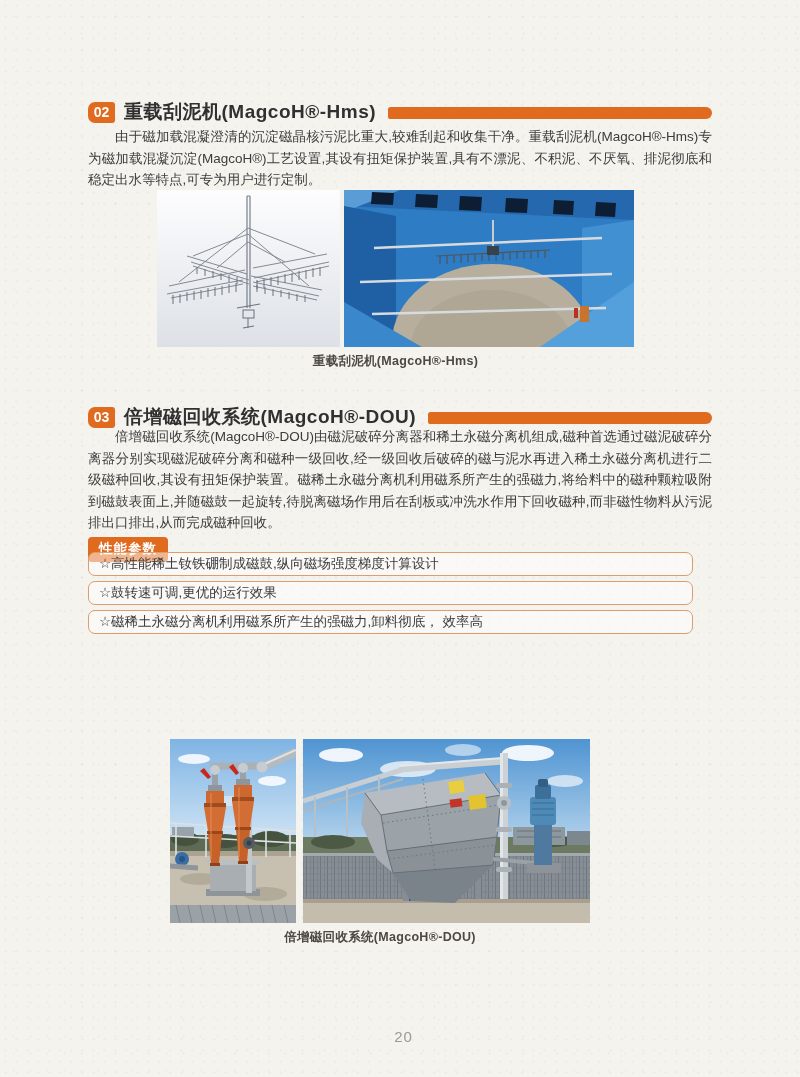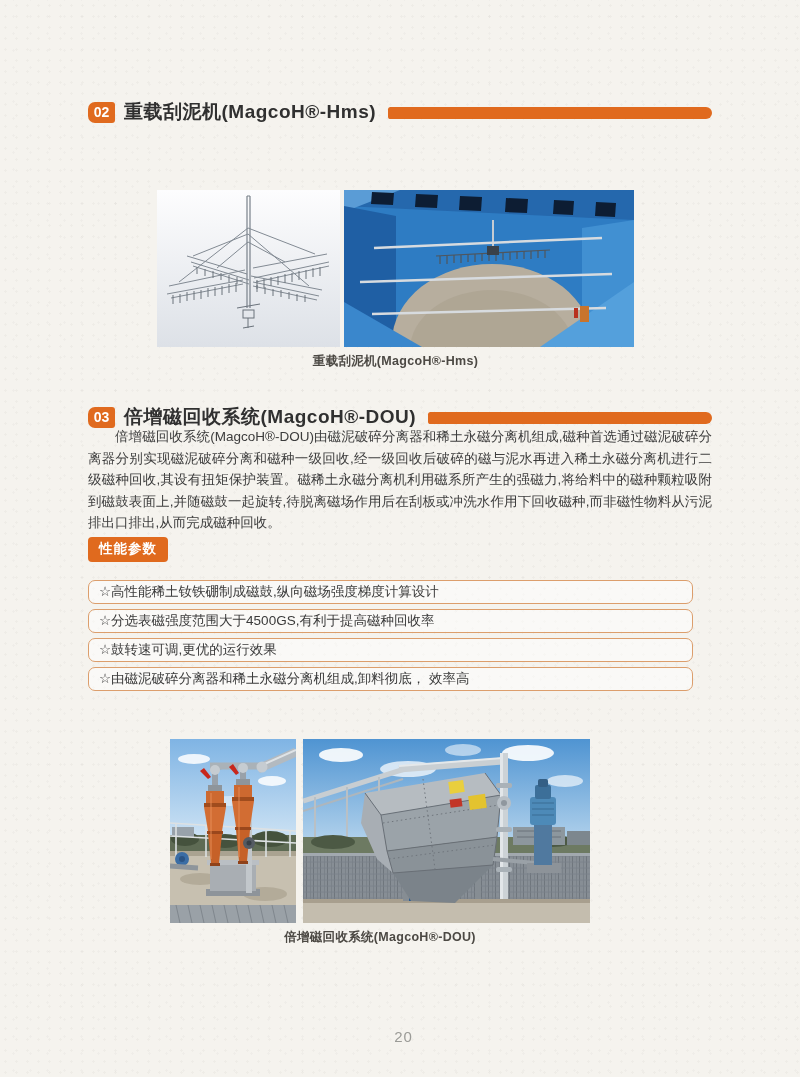--- a/index.html
+++ b/index.html
@@ -50,21 +50,21 @@
   .caption{
     position:absolute;text-align:center;
     font-size:12.5px;font-weight:bold;color:#4c4944;letter-spacing:0.3px;
   }
   .params-badge{
     position:absolute;top:537px;left:88px;
     background:#E06A1E;color:#ffffff;
     font-size:13.5px;font-weight:bold;
     padding:3px 11px 4px;border-radius:4px;letter-spacing:1px;
   }
-  .features{position:absolute;top:580px;left:88px;width:605px;}
+  .features{position:absolute;top:552px;left:88px;width:605px;}
   .feature{
     height:22px;line-height:22px;
     border:1px solid #dc9e6c;border-radius:7px;
     background:rgba(255,255,255,0.5);
     margin-bottom:5px;padding:0 10px;
     font-size:13.5px;color:#3a3a3a;
     white-space:nowrap;overflow:hidden;
   }
   .page-num{
     position:absolute;top:1028px;left:0;width:100%;
@@ -75,20 +75,21 @@
 <body>
 
 <div class="page">
 
   <div class="sec-header" style="top:99px;">
     <div class="sec-badge">02</div>
     <div class="sec-title">重载刮泥机(MagcoH®-Hms)</div>
     <div class="sec-bar"></div>
   </div>
 
+  <p class="para" style="top:126px;">由于磁加载混凝澄清的沉淀磁晶核污泥比重大,较难刮起和收集干净。重载刮泥机(MagcoH®-Hms)专为磁加载混凝沉淀(MagcoH®)工艺设置,其设有扭矩保护装置,具有不漂泥、不积泥、不厌氧、排泥彻底和稳定出水等特点,可专为用户进行定制。</p>
 
   <div class="fig-row" style="top:190px;left:157px;gap:4px;">
     <svg width="183" height="157" viewBox="0 0 183 157">
       <defs>
         <linearGradient id="cadbg" x1="0" y1="0" x2="0" y2="1">
           <stop offset="0" stop-color="#fdfdfe"></stop>
             <stop offset="1" stop-color="#dde1e7"></stop>
         </linearGradient>
       </defs>
       <rect width="183" height="157" fill="url(#cadbg)"></rect>
@@ -155,23 +156,22 @@
     <div class="sec-title">倍增磁回收系统(MagcoH®-DOU)</div>
     <div class="sec-bar"></div>
   </div>
 
   <p class="para" style="top:426px;">倍增磁回收系统(MagcoH®-DOU)由磁泥破碎分离器和稀土永磁分离机组成,磁种首选通过磁泥破碎分离器分别实现磁泥破碎分离和磁种一级回收,经一级回收后破碎的磁与泥水再进入稀土永磁分离机进行二级磁种回收,其设有扭矩保护装置。磁稀土永磁分离机利用磁系所产生的强磁力,将给料中的磁种颗粒吸附到磁鼓表面上,并随磁鼓一起旋转,待脱离磁场作用后在刮板或冲洗水作用下回收磁种,而非磁性物料从污泥排出口排出,从而完成磁种回收。</p>
 
   <div class="params-badge">性能参数</div>
 
   <div class="features">
     <div class="feature">☆高性能稀土钕铁硼制成磁鼓,纵向磁场强度梯度计算设计</div>
-    <div class="feature">☆分选表磁强度范围大于4500GS,有利于提高磁种回收率</div>
     <div class="feature">☆鼓转速可调,更优的运行效果</div>
-    <div class="feature">☆由磁泥破碎分离器和稀土永磁分离机组成,卸料彻底， 效率高</div>
+    <div class="feature">☆磁稀土永磁分离机利用磁系所产生的强磁力,卸料彻底， 效率高</div>
   </div>
 
   <div class="fig-row" style="top:739px;left:170px;gap:7px;">
     <svg width="126" height="184" viewBox="0 0 126 184">
       <defs>
         <linearGradient id="sky3" x1="0" y1="0" x2="0" y2="1">
           <stop offset="0" stop-color="#7fb4e4"></stop>
             <stop offset="1" stop-color="#d8e9f6"></stop>
         </linearGradient>
       </defs>

